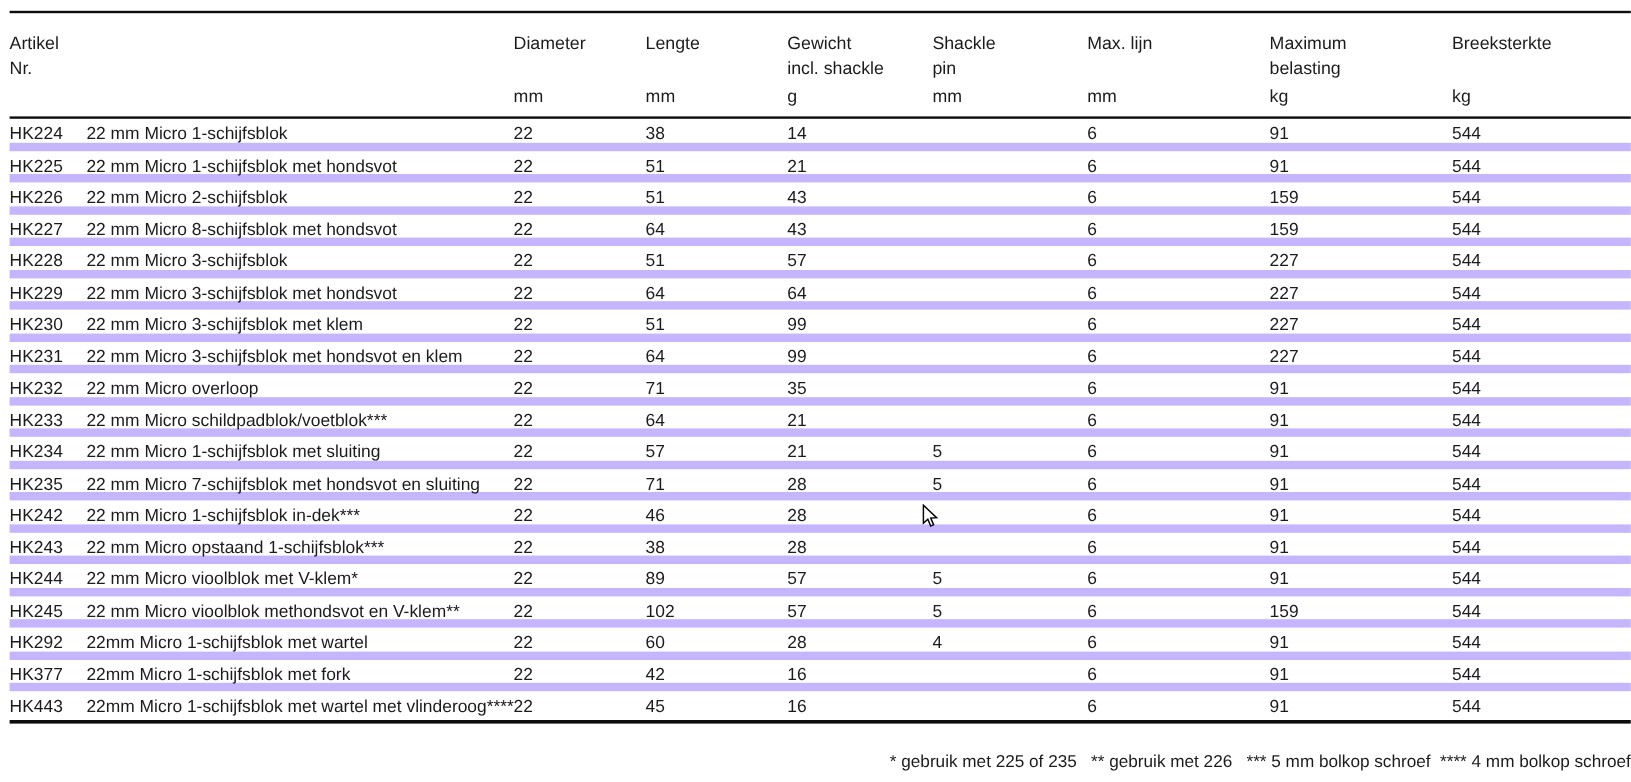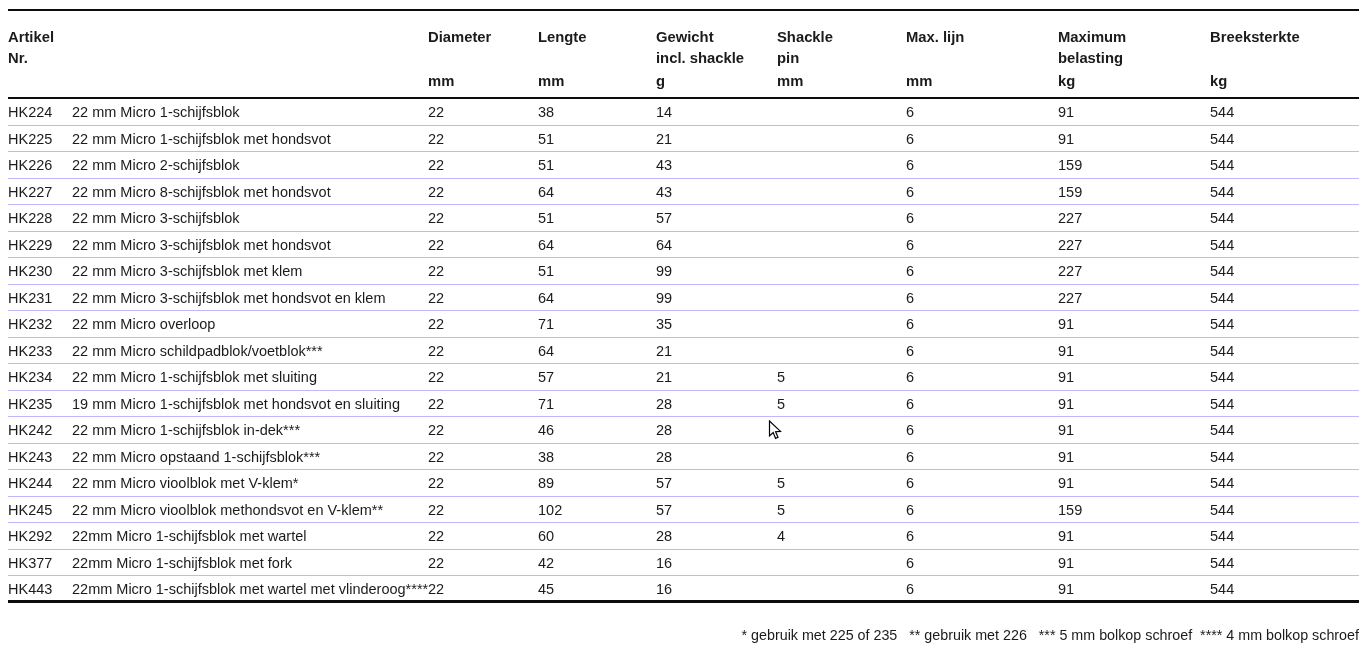--- a/index.html
+++ b/index.html
@@ -10,27 +10,27 @@
   .table { width:1351px; border-top:2px solid #0d0d0d; }
 
   .grid-row {
     display:grid;
     grid-template-columns:64px 356px 110px 118px 121px 129px 152px 152px auto;
     align-items:center;
   }
 
   
   .thead { border-bottom:2px solid #0d0d0d; }
-  .thead .grid-row { align-items:stretch; height:86px;font-weight:bold; }
+  .thead .grid-row { align-items:stretch; height:86px; }
   .hcell { display:flex; flex-direction:column; padding-top:16px; padding-bottom:7px; }
   .htitle { font-size:14.8px; line-height:21px; white-space:pre-line; }
   .hunit { margin-top:auto; font-size:14.8px; line-height:17px; min-height:17px; }
 
   
-  .trow { height:26.5px; border-bottom:1px solid #c4b5fd; }
+  .trow { height:26.5px; border-bottom:7px solid #c4b5fd; }
   .trow:last-child { border-bottom:3px solid #0d0d0d; }
   .tcell { font-size:14.5px; line-height:26.5px; white-space:nowrap; overflow:visible; }
 
   .footnote { margin-top:24px; font-size:14.3px; white-space:pre; color:#1b1b1b;text-align:right; }
 
   .cursor { position:absolute; left:768px; top:420px; width:14px; height:21px; pointer-events:none; }
 </style>
 </head>
 <body>
 
@@ -197,21 +197,21 @@
           <div class="tcell">22</div>
           <div class="tcell">57</div>
           <div class="tcell">21</div>
           <div class="tcell">5</div>
           <div class="tcell">6</div>
           <div class="tcell">91</div>
           <div class="tcell">544</div>
         </div>
         <div class="grid-row trow">
           <div class="tcell">HK235</div>
-          <div class="tcell">19 mm Micro 1-schijfsblok met hondsvot en sluiting</div>
+          <div class="tcell">22 mm Micro 7-schijfsblok met hondsvot en sluiting</div>
           <div class="tcell">22</div>
           <div class="tcell">71</div>
           <div class="tcell">28</div>
           <div class="tcell">5</div>
           <div class="tcell">6</div>
           <div class="tcell">91</div>
           <div class="tcell">544</div>
         </div>
         <div class="grid-row trow">
           <div class="tcell">HK242</div>

